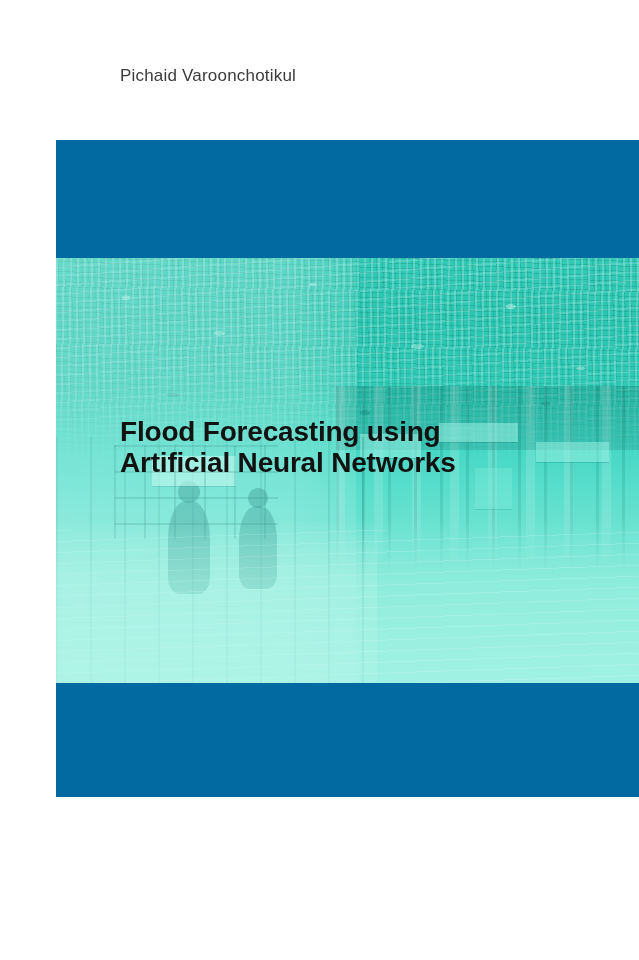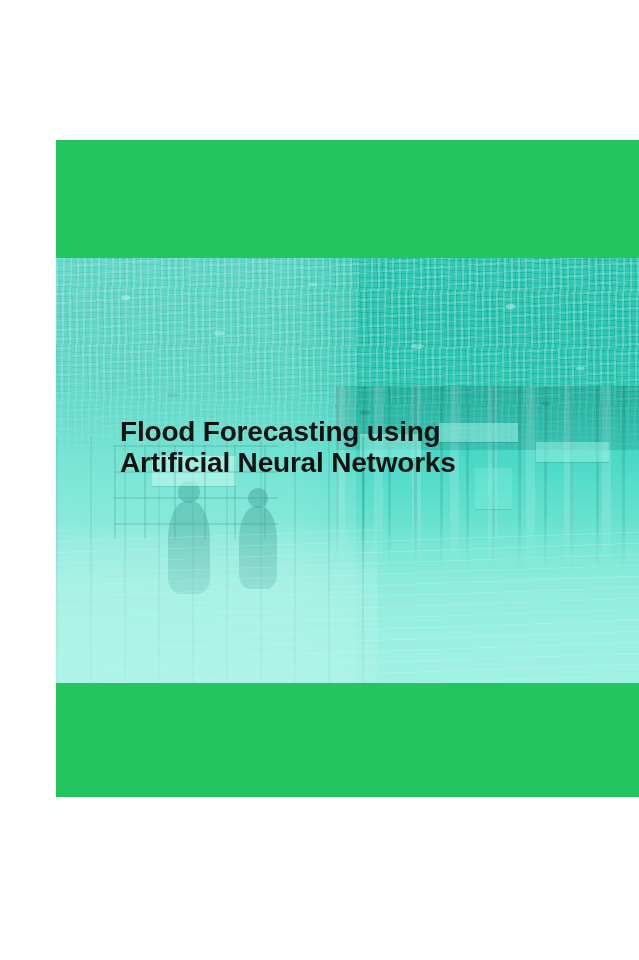--- a/index.html
+++ b/index.html
@@ -36,21 +36,21 @@
     white-space: nowrap;
   }
 
   
   #panel {
     position: absolute;
     left: 56px;
     top: 140px;
     width: 583px;
     height: 657px;
-    background: #22c55e;
+    background: #0369a1;
     overflow: hidden;
   }
 
   
   #photo {
     position: absolute;
     left: 0;
     top: 118px;      
     width: 583px;
     height: 425px;   
@@ -196,20 +196,21 @@
     line-height: 31px;
     letter-spacing: -0.2px;
     white-space: pre-line;
   }
 </style>
 </head>
 <body>
 
 <div id="cover">
 
+  <div id="author">Pichaid Varoonchotikul</div>
 
   <div id="panel">
 
     <div id="photo">
 
       <div class="ph-layer" id="ph-base"></div>
       <div class="ph-layer" id="ph-city"></div>
       <div class="ph-layer" id="ph-speckle"></div>
 
       <div class="ph-layer" id="ph-shops">

